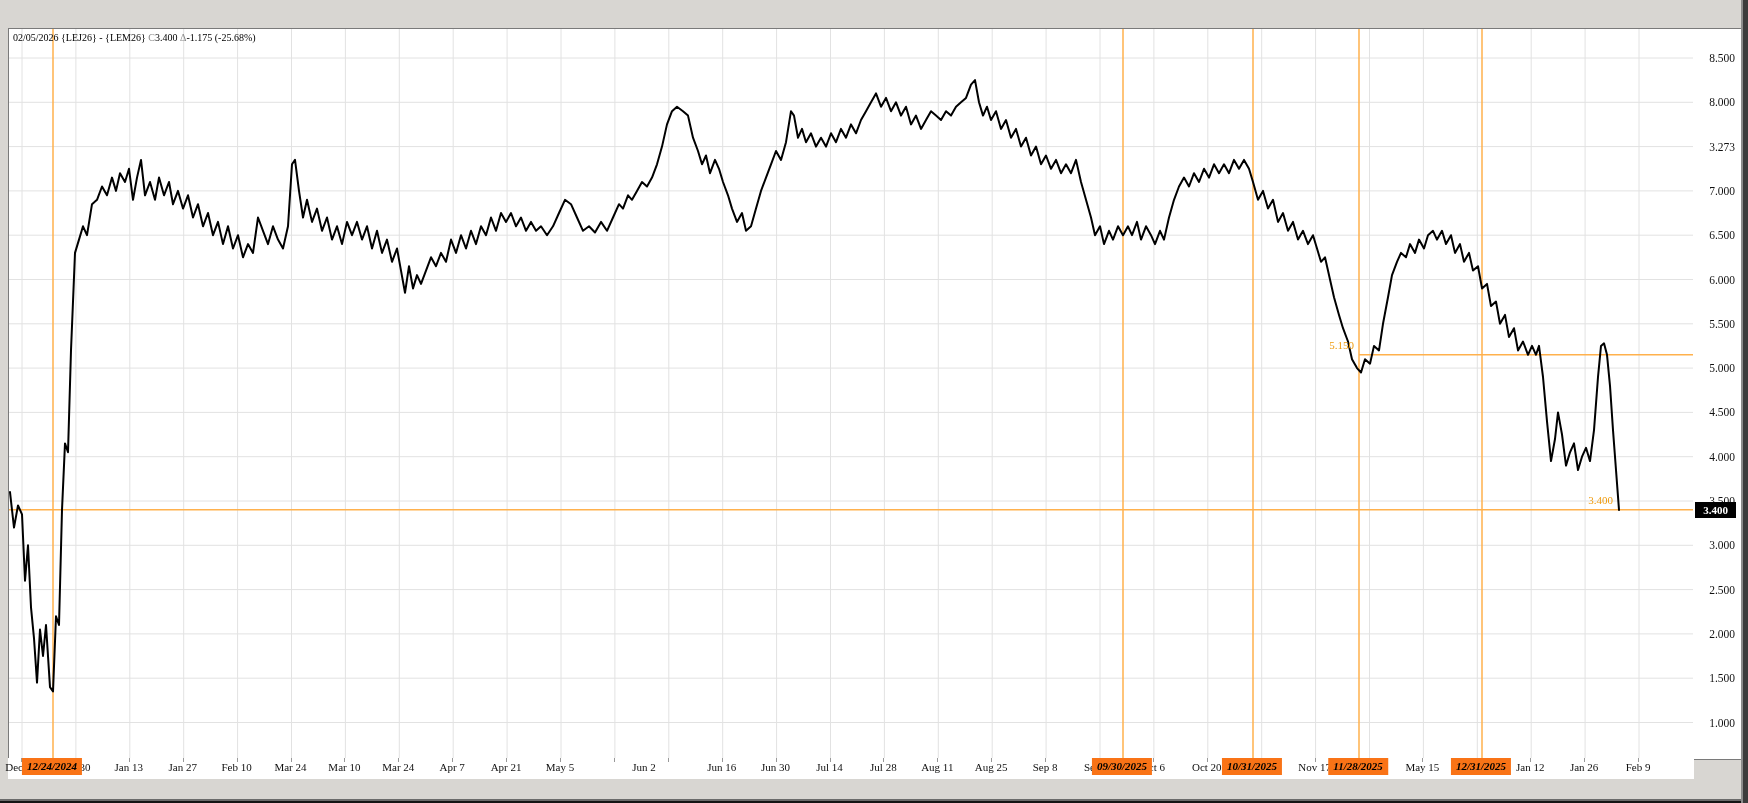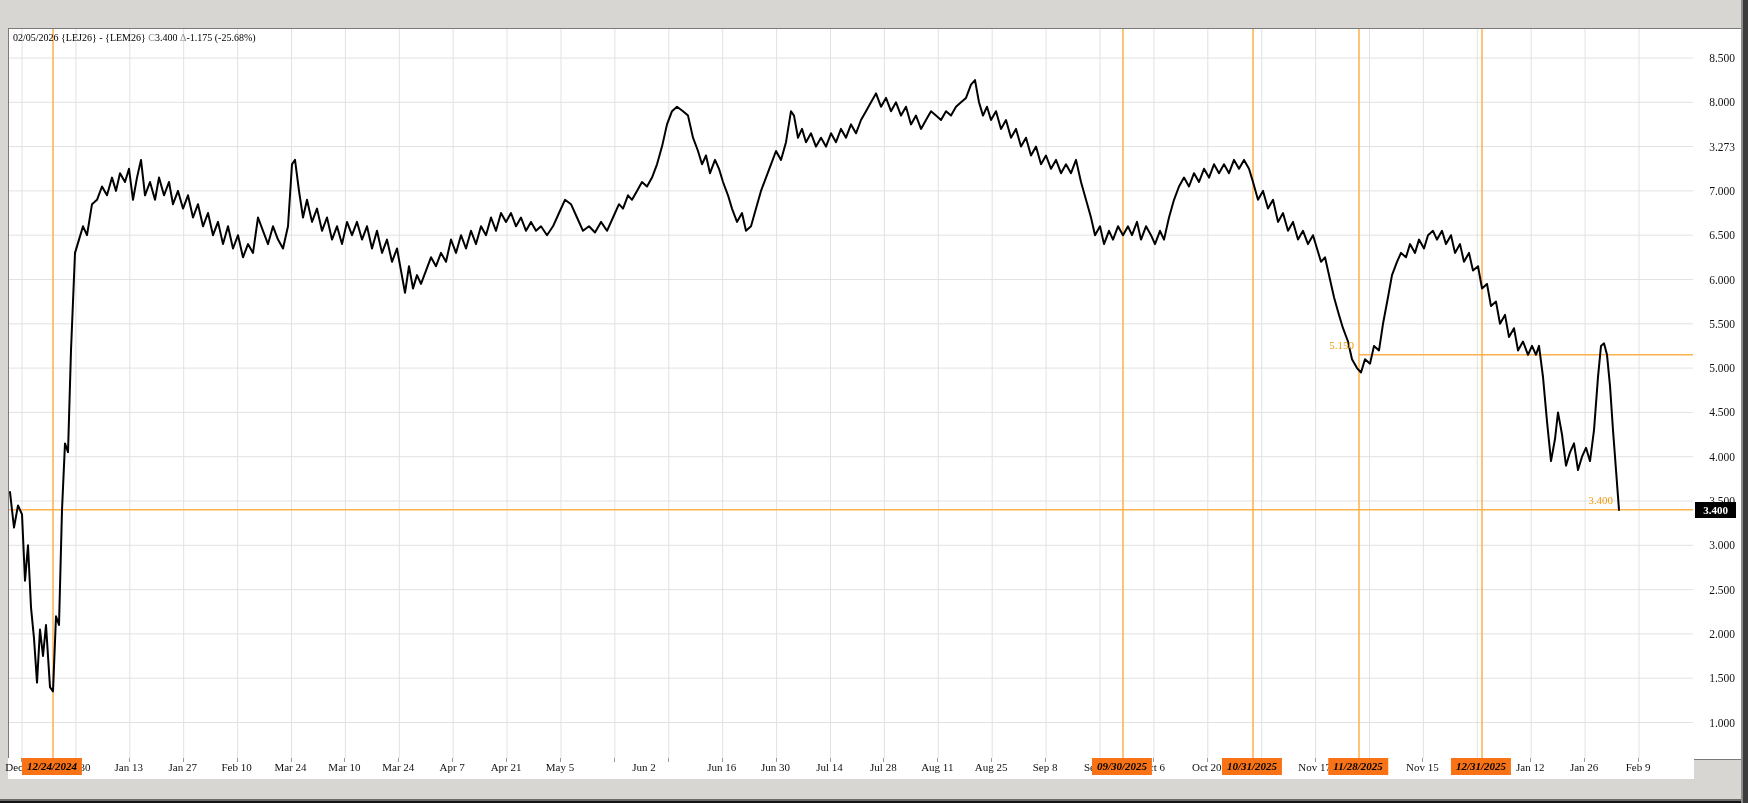--- a/index.html
+++ b/index.html
@@ -170,21 +170,21 @@
       <div class="xtick-label" style="left: 1144.9px;">Oct 6</div>
       <div class="xtick-mark" style="left: 1198.8px;"></div>
       <div class="xtick-label" style="left: 1198.8px;">Oct 20</div>
       <div class="xtick-mark" style="left: 1252.7px;"></div>
       <div class="xtick-label" style="left: 1252.7px;">Nov 3</div>
       <div class="xtick-mark" style="left: 1306.6px;"></div>
       <div class="xtick-label" style="left: 1306.6px;">Nov 17</div>
       <div class="xtick-mark" style="left: 1360.5px;"></div>
       <div class="xtick-label" style="left: 1360.5px;">Dec 1</div>
       <div class="xtick-mark" style="left: 1414.4px;"></div>
-      <div class="xtick-label" style="left: 1414.4px;">Nov 15</div>
+      <div class="xtick-label" style="left: 1414.4px;">May 15</div>
       <div class="xtick-mark" style="left: 1468.3px;"></div>
       <div class="xtick-label" style="left: 1468.3px;">Dec 29</div>
       <div class="xtick-mark" style="left: 1522.2px;"></div>
       <div class="xtick-label" style="left: 1522.2px;">Jan 12</div>
       <div class="xtick-mark" style="left: 1576.1px;"></div>
       <div class="xtick-label" style="left: 1576.1px;">Jan 26</div>
       <div class="xtick-mark" style="left: 1630px;"></div>
       <div class="xtick-label" style="left: 1630px;">Feb 9</div>
       <div class="event-label" style="left: 44px;">12/24/2024</div>
       <div class="event-label" style="left: 1114px;">09/30/2025</div>

